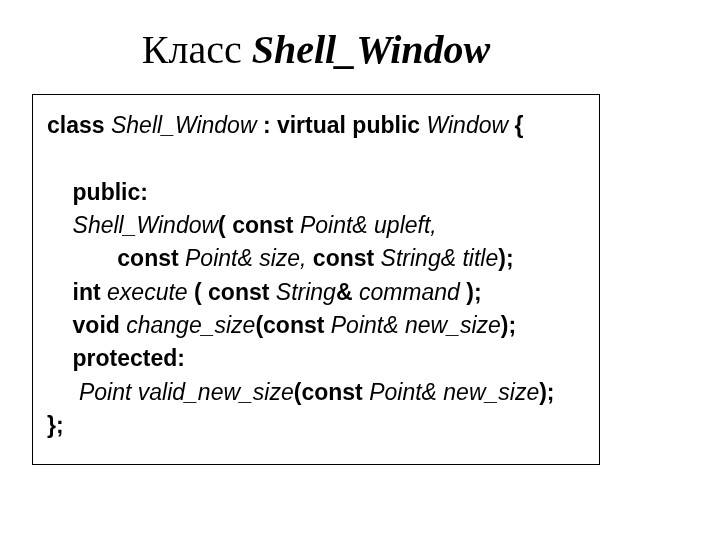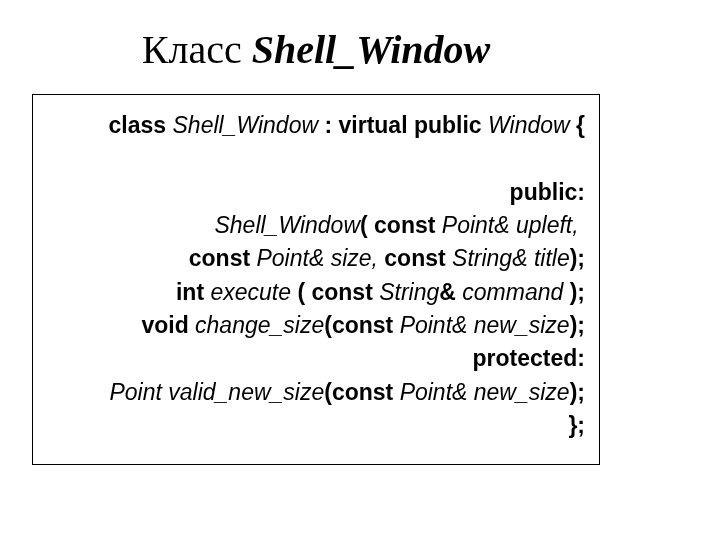--- a/index.html
+++ b/index.html
@@ -24,21 +24,20 @@
     line-height: 1.1;
     margin: 8px 0 22px 0;
     font-weight: normal;
   }
   .title .b-it { font-weight: bold; font-style: italic; }
   .codebox {
     border: 1.5px solid #000;
     padding: 14px 14px 22px 14px;
     box-sizing: border-box;
     width: 100%;
-    text-align: right;
   }
   .code {
     font-family: Arial, Helvetica, sans-serif;
     font-size: 23px;
     line-height: 1.45;
     white-space: pre;
   }
   .b  { font-weight: bold; }
   .it { font-style: italic; }
 </style>

